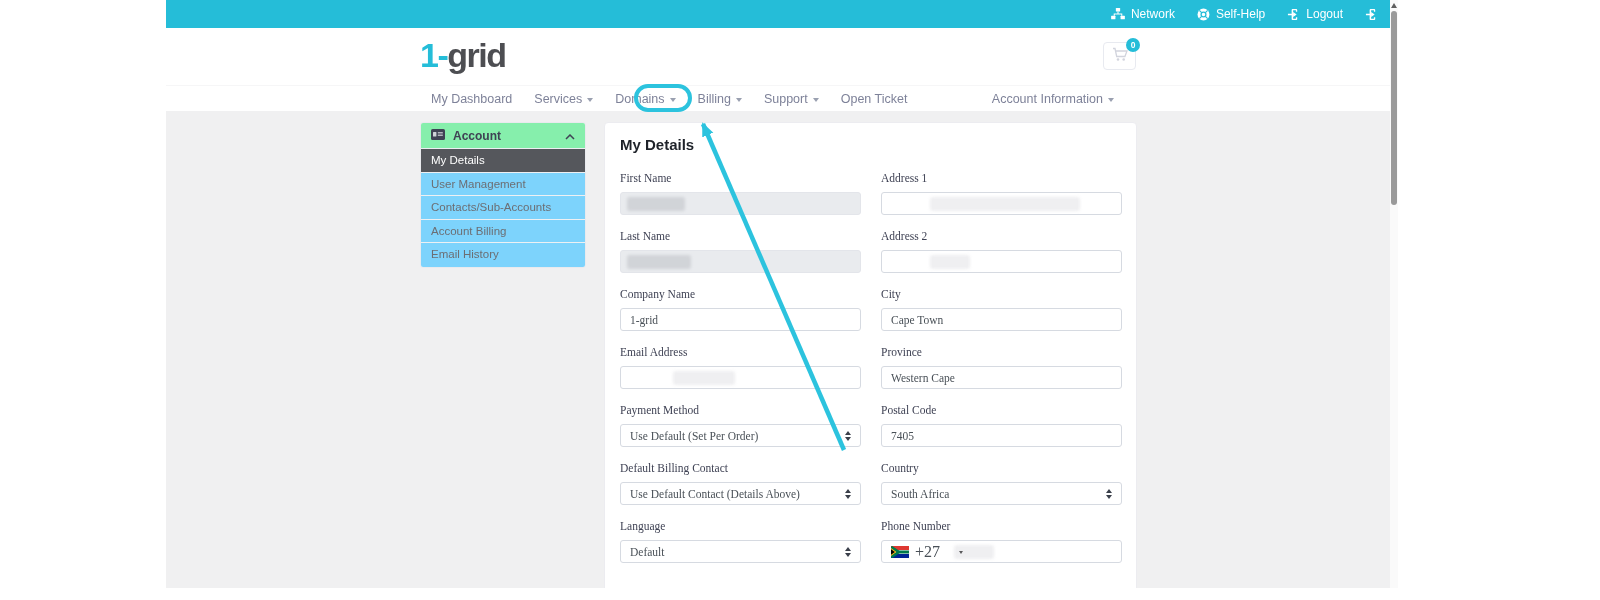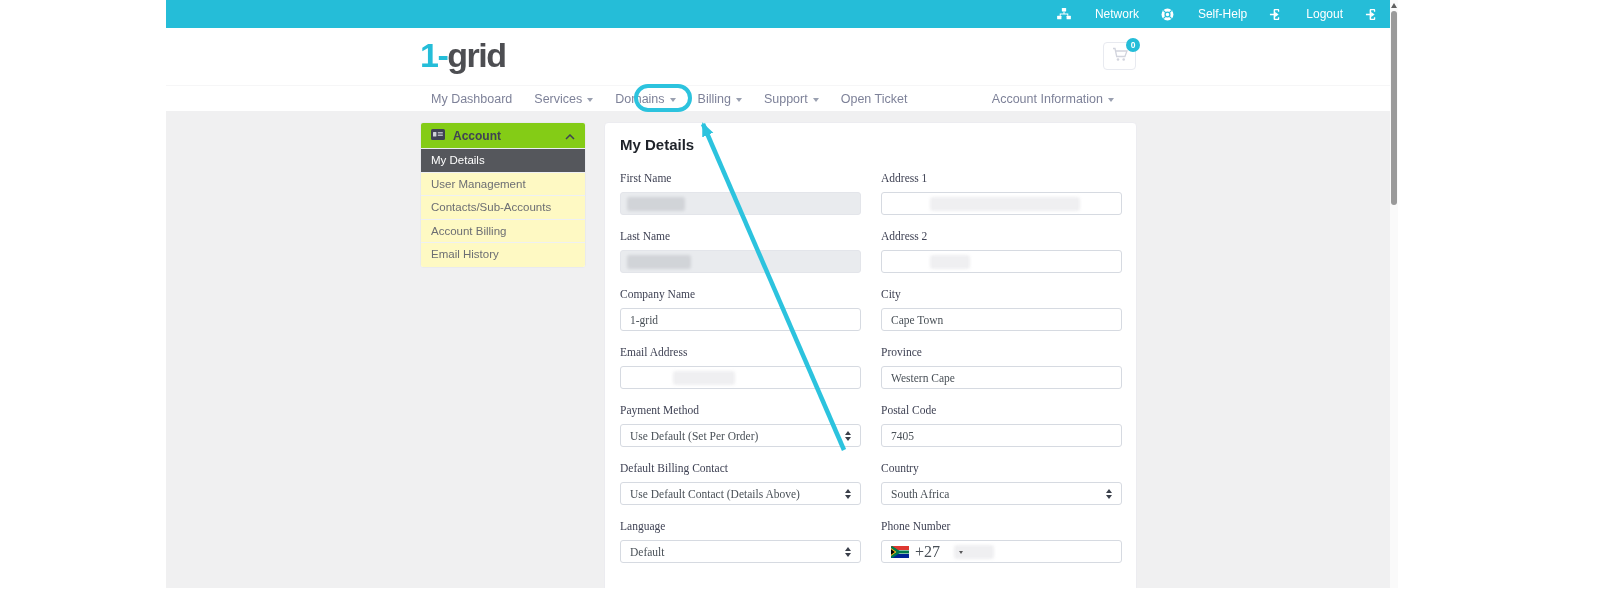--- a/index.html
+++ b/index.html
@@ -10,21 +10,21 @@
   *{box-sizing:border-box;margin:0;padding:0;}
   html,body{width:1600px;height:600px;background:#fff;font-family:"Liberation Sans",sans-serif;}
   body{position:relative;overflow:hidden;}
 
   .viewport{position:absolute;left:166px;top:0;width:1232px;height:588px;background:#fff;}
   .page{position:absolute;left:0;top:0;width:1224px;height:588px;overflow:hidden;}
 
   
   .topbar{position:absolute;left:0;top:0;width:1224px;height:28px;background:var(--topbar);
           display:flex;align-items:center;justify-content:flex-end;padding-right:12px;gap:22px;}
-  .topbar-link{display:flex;align-items:center;gap:24px;color:#fff;font-size:12px;cursor:pointer;white-space:nowrap;}
+  .topbar-link{display:flex;align-items:center;gap:6px;color:#fff;font-size:12px;cursor:pointer;white-space:nowrap;}
   .topbar-link svg{display:block;}
 
   
   .header{position:absolute;left:0;top:28px;width:1224px;height:57px;background:#fff;}
   .header-inner{position:absolute;left:254px;top:0;width:717px;height:57px;}
   .logo{position:absolute;left:0;top:6px;font-size:34px;font-weight:800;letter-spacing:-1.5px;line-height:42px;cursor:pointer;}
   .logo-cyan{color:var(--accent);}
   .logo-dark{color:#4d4e52;}
   .cart-btn{position:absolute;right:1px;top:14px;width:33px;height:28px;background:#fff;border:1px solid #e8eaf0;
             border-radius:4px;display:flex;align-items:center;justify-content:center;cursor:pointer;}
@@ -37,24 +37,24 @@
   .nav-item{display:flex;align-items:center;gap:5px;padding:0 11px;font-size:12.5px;color:#7e8299;cursor:pointer;white-space:nowrap;height:26px;justify-content:center;}
   .nav-right{position:absolute;right:12px;top:0;height:26px;display:flex;align-items:center;}
   .caret{width:0;height:0;border-left:3.5px solid transparent;border-right:3.5px solid transparent;border-top:4px solid #9aa0b0;margin-top:1px;}
 
   
   .bodyarea{position:absolute;left:0;top:111px;width:1224px;height:477px;background:#f0f0f1;}
 
   
   .sidebar{position:absolute;left:254px;top:11px;width:166px;background:#fff;border:1px solid #e9eaee;border-radius:3px;overflow:hidden;}
   .sidebar-header{height:26px;display:flex;align-items:center;gap:8px;padding:0 10px;border-bottom:1px solid #eceef2;
-                  font-size:12px;font-weight:bold;color:#3f4254;cursor:pointer;background:#84cc16;}
+                  font-size:12px;font-weight:bold;color:#3f4254;cursor:pointer;background:#86efac;}
   .sidebar-header .chev{margin-left:auto;}
   .side-item{height:23.5px;line-height:23.5px;padding:0 10px;font-size:11.5px;color:#6c6e73;border-bottom:1px solid #eef0f3;
-             background:#fef9c3;cursor:pointer;white-space:nowrap;overflow:hidden;}
+             background:#7dd3fc;cursor:pointer;white-space:nowrap;overflow:hidden;}
   .side-item:last-child{border-bottom:none;}
   .side-item.active{background:#55575c;color:#fff;}
 
   
   .card{position:absolute;left:438px;top:11px;width:533px;height:620px;background:#fff;border:1px solid #ececf0;
         border-radius:4px;padding:13px 14px 0 15px;}
   .card-title{font-size:15px;font-weight:bold;color:#1e2229;margin-bottom:17px;}
   .form-grid{display:flex;gap:20px;}
   .col{width:242px;font-family:Liberation Serif, serif;}
   .field{margin-bottom:13px;}

